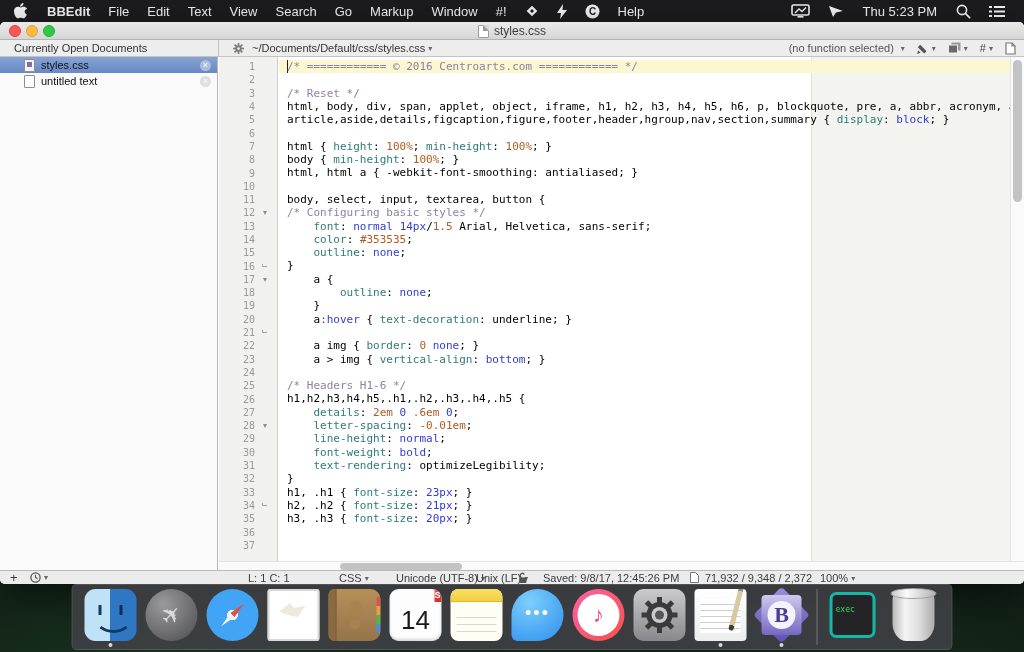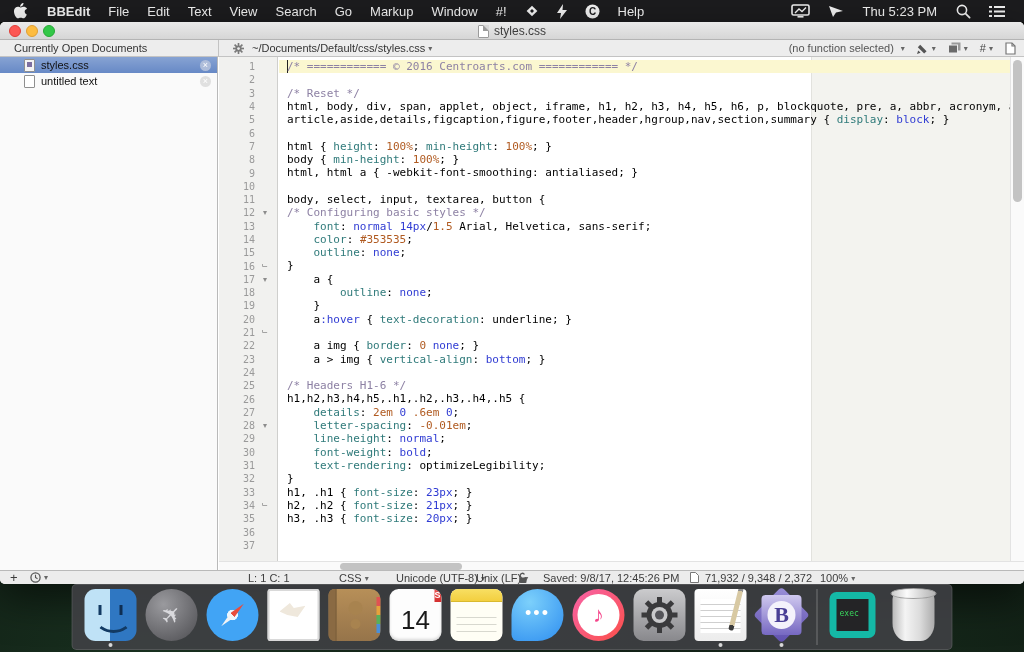--- a/index.html
+++ b/index.html
@@ -179,21 +179,21 @@
     background:linear-gradient(#8d8d8d 0 8%, #d8c9a3 8% 88%, #3b3b3b 88%);
     transform:rotate(14deg); border-radius:2px; }
   .di.bbedit { background:transparent; }
   .di.bbedit::before { content:""; position:absolute; inset:6px;
     background:linear-gradient(135deg,#9a8fd8,#5e4fae); transform:rotate(45deg); border-radius:4px; }
   .di.bbedit::after { content:""; position:absolute; inset:6px;
     background:linear-gradient(180deg,#cfc8ef,#7668c2); border-radius:4px; }
   .di.bbedit .bb { position:absolute; inset:12px; border-radius:50%; background:#f4f2fb; z-index:2;
     display:flex; align-items:center; justify-content:center;
     color:#4a3f96; font-weight:bold; font-size:22px; font-family:"Liberation Serif", serif; }
-  .di.exec { width:46px; height:46px; margin-top:5px; background:#242426; border:7px solid #14b8a6;
+  .di.exec { width:46px; height:46px; margin-top:5px; background:#242426; border:3px solid #14b8a6;
     border-radius:7px; padding:3px; }
   .di.exec .txt { color:#39d45c; font-size:8px; font-family:"DejaVu Sans Mono", monospace; }
   .di.trash { width:42px; height:50px; margin:4px 5px 0;
     background:linear-gradient(90deg,#b9b9b9,#f4f4f4 30%,#dcdcdc 65%,#ababab);
     border-radius:10px 10px 14px 14px / 8px 8px 18px 18px; }
   .di.trash::before { content:""; position:absolute; left:-2px; right:-2px; top:-3px; height:9px;
     border-radius:50%; background:linear-gradient(90deg,#c9c9c9,#fbfbfb 35%,#d2d2d2 70%,#b2b2b2);
     border:1px solid #9e9e9e; }
 </style>
 </head>

